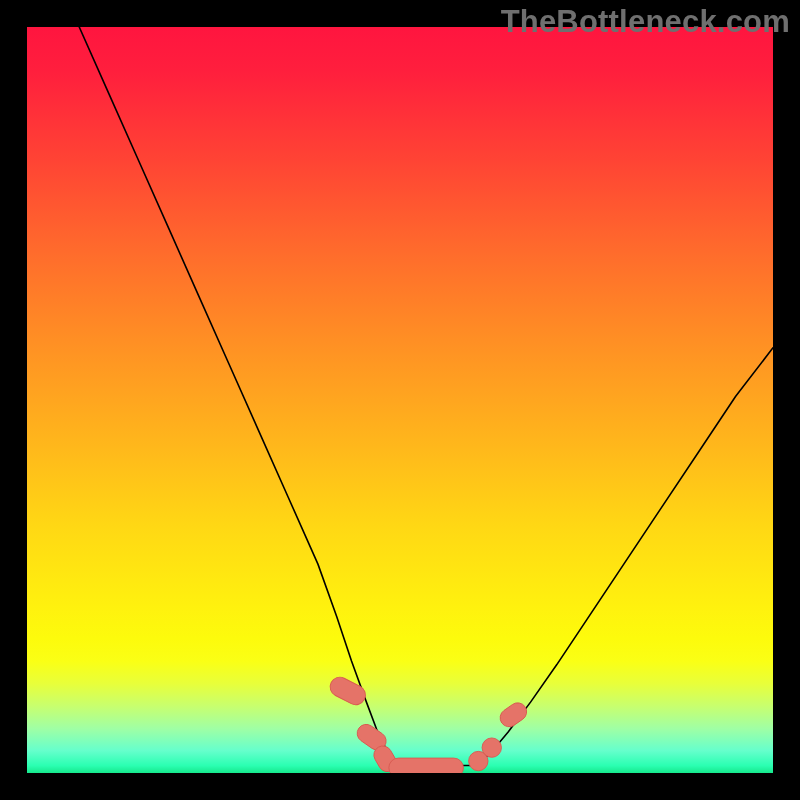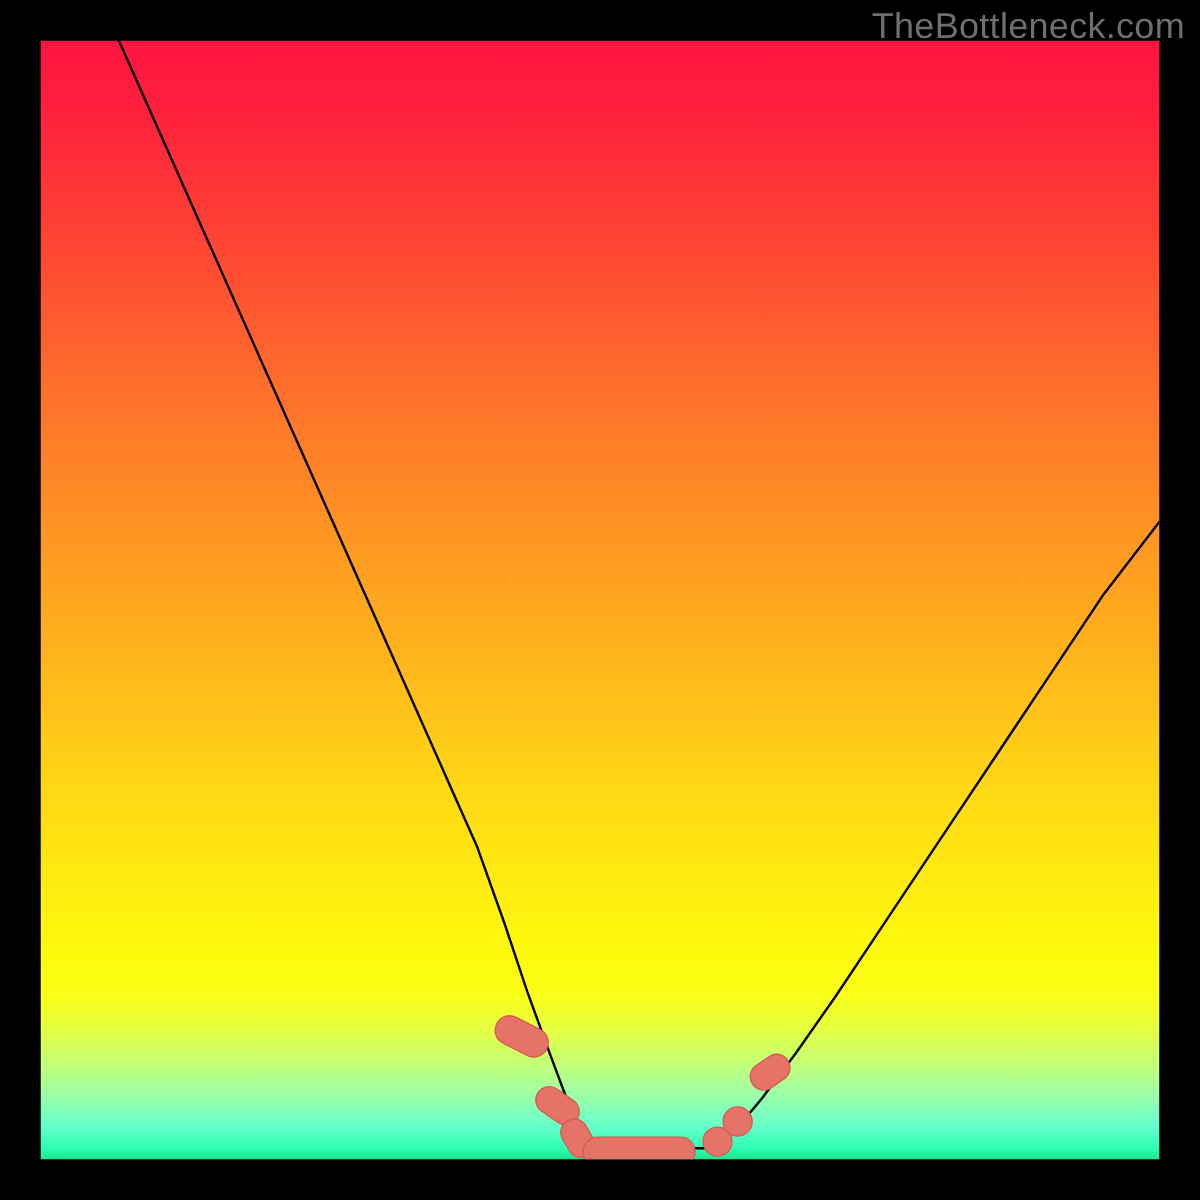--- a/index.html
+++ b/index.html
@@ -44,22 +44,22 @@
   }
   .overlay {
     position: absolute;
     inset: 0;
   }
   .watermark {
     position: absolute;
     top: 4px;
     right: 10px;
     color: #6f6f6f;
-    font-size: 24px;
-    font-weight: 400;
+    font-size: 31px;
+    font-weight: 700;
     letter-spacing: 0.2px;
     user-select: none;
   }
 </style>
 </head>
 <body>
 
 <div class="frame">
   <div class="gradient"></div>
   <svg class="overlay" viewBox="0 0 100 100" preserveAspectRatio="none">

